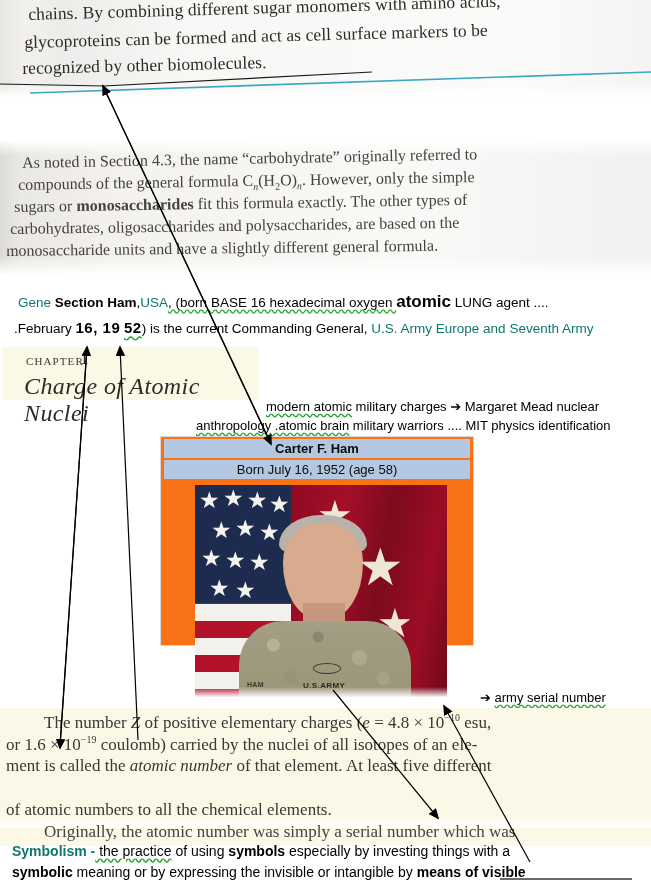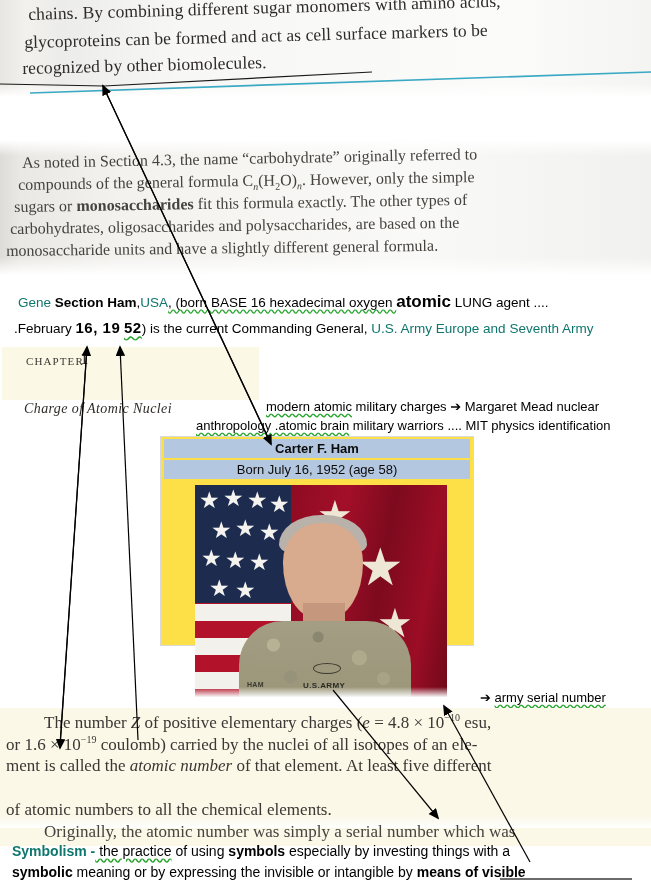--- a/index.html
+++ b/index.html
@@ -58,21 +58,21 @@
   .bk-b { font-size:16px; color:#46433f; }
   .bk-b b { font-weight:bold; }
 
   .chap-label {
     font-family:"Liberation Serif", serif;
     font-size:11px; letter-spacing:1.1px; color:#3b3833;
     font-variant:small-caps;
   }
   .chap-title {
     font-family:"Liberation Serif", serif;
-    font-style:italic; font-size:14px; color:#2f2c28; letter-spacing:.4px;margin-top:28px;
+    font-style:italic; font-size:24px; color:#2f2c28; letter-spacing:.4px;
   }
 
   .bk-c { font-size:17px; color:#3a3734; font-family:"Liberation Serif", serif; }
   .bk-c i { font-style:italic; }
   .sup { font-size:10px; vertical-align:super; }
   .sub { font-size:10px; vertical-align:sub; }
 
   
   .wp {
     position:absolute;
@@ -82,21 +82,21 @@
   .wp .lnk { color:#0f766e; }
   .wp b { font-weight:bold; }
   .big { font-size:15px; font-weight:bold; letter-spacing:.5px; }
   .atomicbold { font-size:17px; font-weight:bold; }
   .sq { text-decoration-line:underline; text-decoration-style:wavy;
         text-decoration-color:#25a32b; text-underline-offset:2px; }
 
   
   .infobox {
     left:160px; top:436px; width:314px; height:210px;
-    background:#fde047; border:1px solid #d9d9d9;
+    background:#f97316; border:1px solid #d9d9d9;
     box-sizing:border-box;
   }
   .ib-row {
     margin:2px 3px 0 3px; background:#b4c7e0; color:#0b0b0b;
     text-align:center; font-size:13px; line-height:19px; height:19px;
   }
   .ib-row.title { font-weight:bold; }
   .ib-photo {
     position:absolute; left:34px; top:48px; width:252px; height:212px;
     overflow:hidden; background:#12223e;

